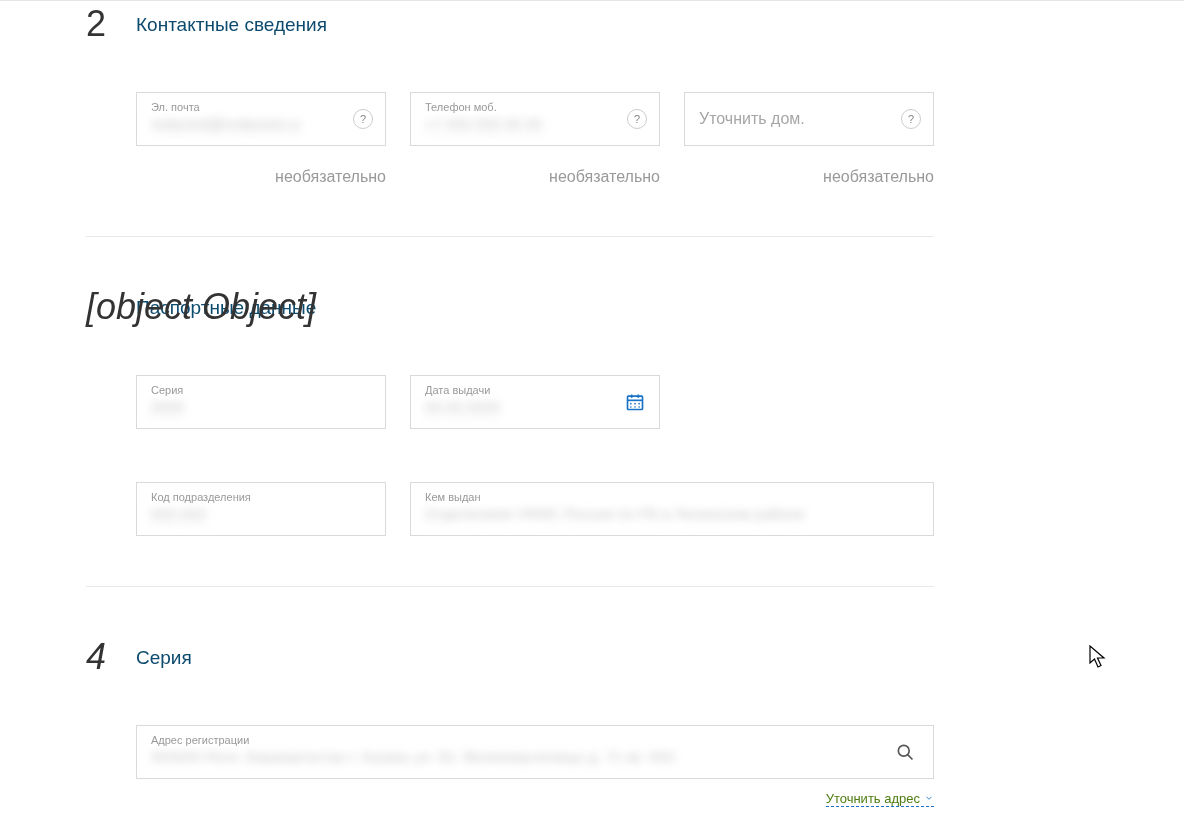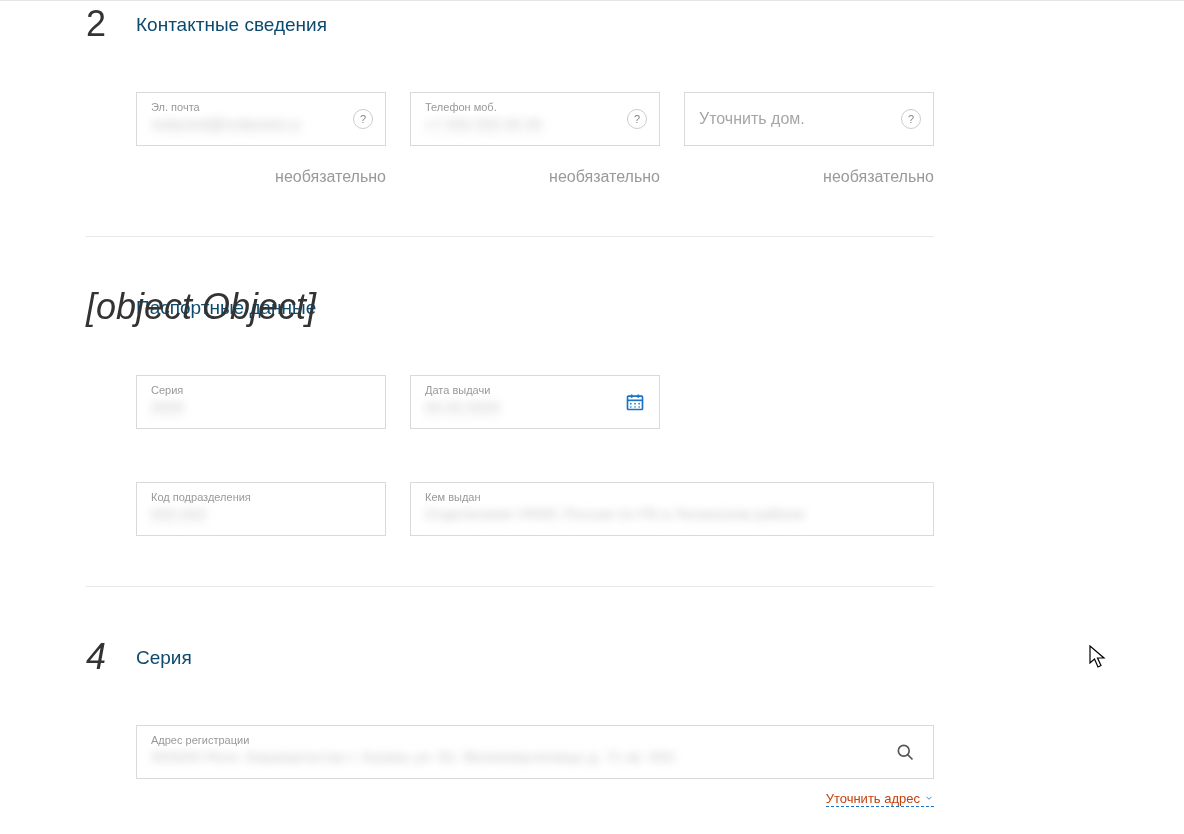--- a/index.html
+++ b/index.html
@@ -136,21 +136,21 @@
   .w524 { width: 524px; border-radius: 7px; }
   .wfull { width: 798px; justify-content: center; }
   .refine-link-row {
     margin-left: 50px;
     text-align: right;
     width: 798px;
     margin-top: 10px;
   }
   .refine-link {
     font-size: 13px;
-    color: #c2410c;
+    color: #4d7c0f;
     border-bottom: 1px dashed #1a73c7;
     cursor: pointer;
     display: inline-flex;
     align-items: center;
     gap: 4px;
   }
   .chevron-down {
     display: inline-block;
   }
   .cursor-pointer {

